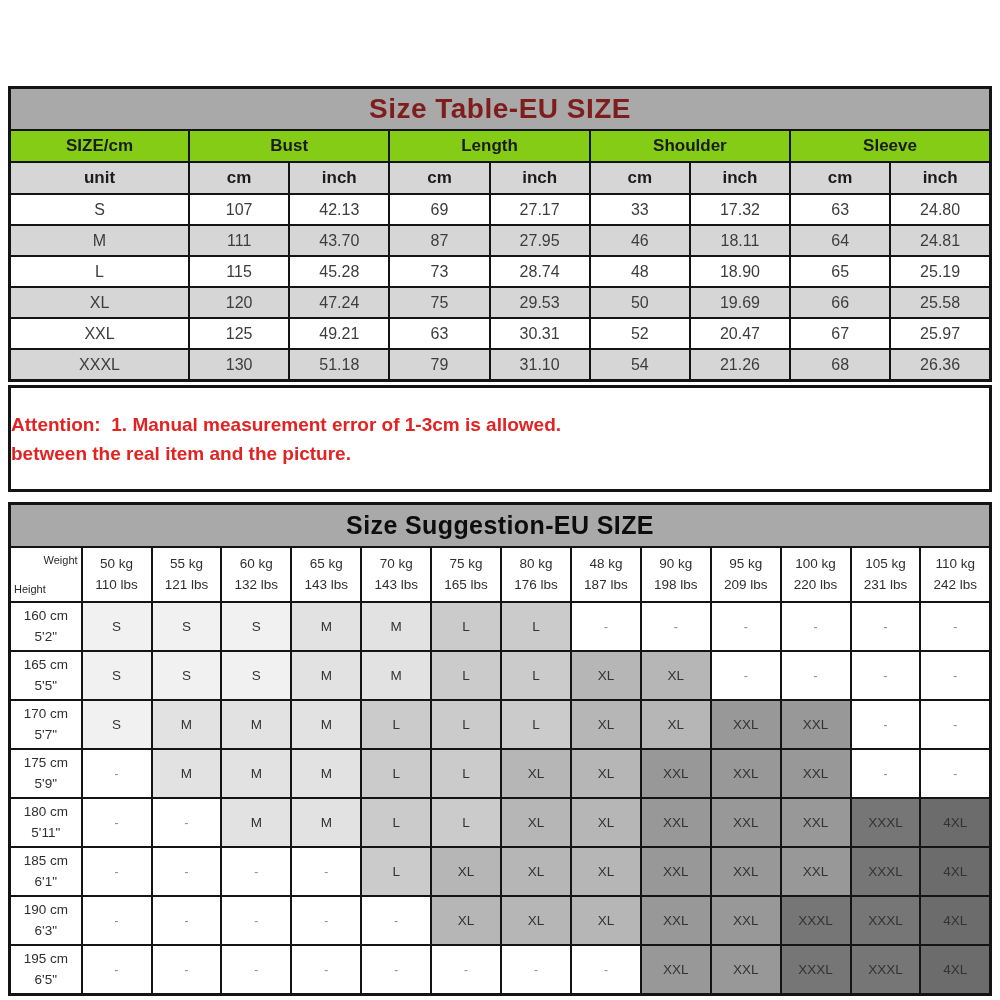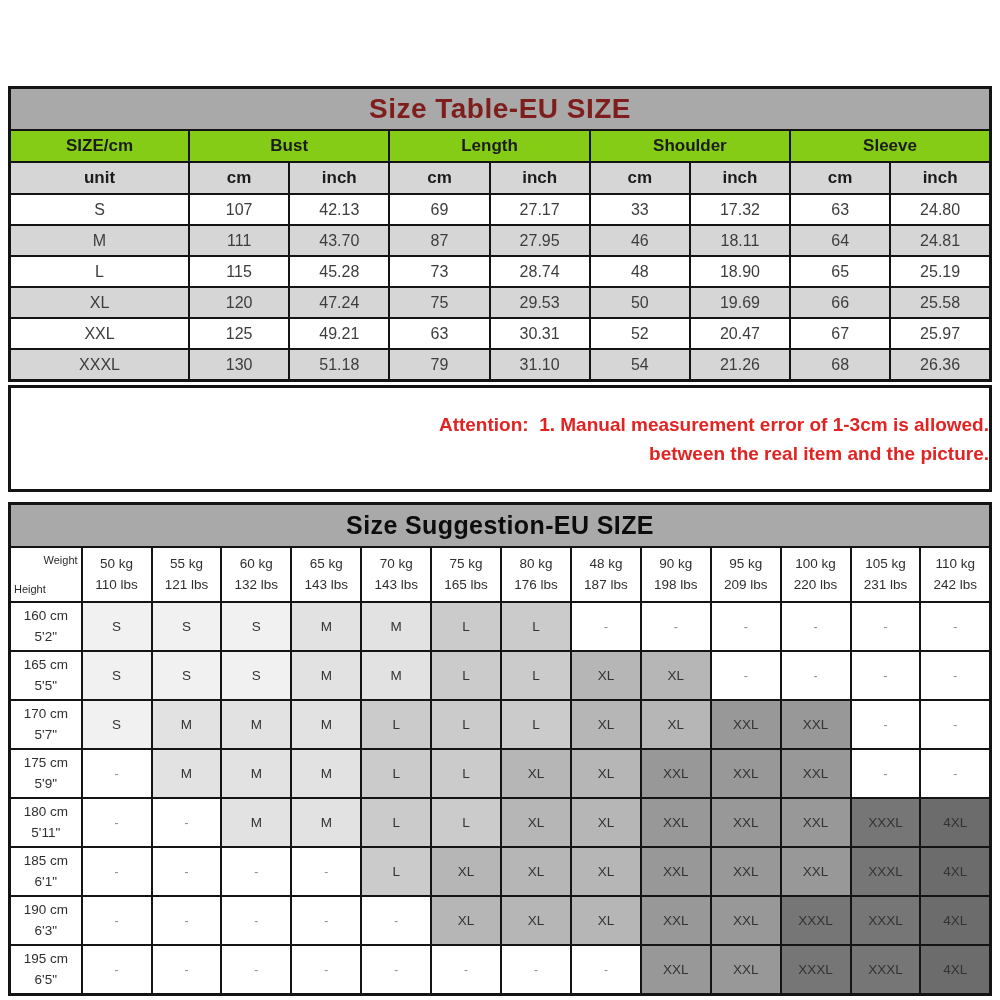--- a/index.html
+++ b/index.html
@@ -11,21 +11,21 @@
   table{border-collapse:collapse;table-layout:fixed;width:984px;}
   .t1{border:3px solid #141414;}
   .t1 th,.t1 td{border:2px solid #141414;text-align:center;vertical-align:middle;overflow:hidden;white-space:nowrap;}
   .t1 .titlebar{height:38px;background:#a9a9a9;color:#7f1d1d;font-size:28px;font-weight:bold;letter-spacing:.5px;}
   .t1 .colhead{height:28px;background:#84cc16;color:#1c1c1c;font-size:17px;font-weight:bold;}
   .t1 .unitrow th{height:28px;background:#d6d6d6;color:#1c1c1c;font-size:17px;font-weight:bold;}
   .t1 td{height:27px;font-size:16px;color:#3d3d3d;background:#ffffff;}
   .t1 tr.alt td{background:#d6d6d6;}
 
   
-  .attention{border:3px solid #141414;margin-top:3px;height:101px;display:flex;flex-direction:column;justify-content:center;align-items:flex-end;text-align:center;}
+  .attention{border:3px solid #141414;margin-top:3px;height:101px;display:flex;flex-direction:column;justify-content:center;align-items:flex-start;text-align:center;}
   .attention p{margin:0;line-height:29px;font-size:19px;font-weight:bold;color:#e32222;white-space:pre-wrap;}
 
   
   .suggestion-wrap{margin-top:10px;}
   .t2{border:3px solid #141414;}
   .t2 th,.t2 td{border:2px solid #141414;text-align:center;vertical-align:middle;overflow:hidden;}
   .t2 .titlebar{height:39px;background:#a9a9a9;color:#0d0d0d;font-size:25px;font-weight:bold;letter-spacing:.4px;}
   .t2 .wcell{height:51px;background:#ffffff;color:#2f2f2f;font-size:13.5px;font-weight:normal;line-height:1.5;}
   .t2 .hcell{background:#ffffff;color:#2f2f2f;font-size:13.5px;font-weight:normal;line-height:1.5;}
   .t2 td{height:45px;font-size:13.5px;color:#333333;}

